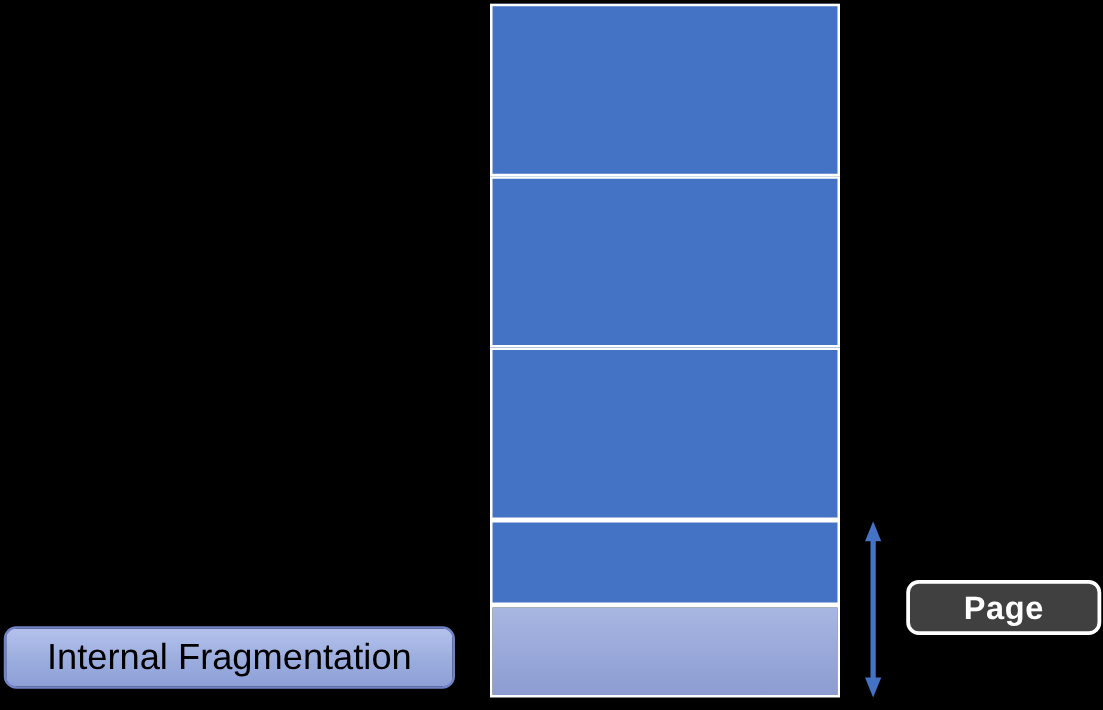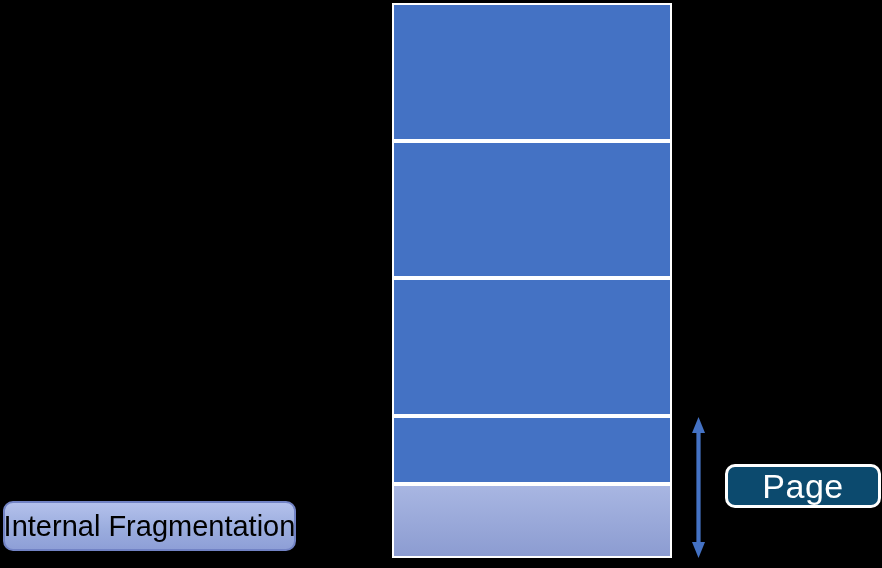--- a/index.html
+++ b/index.html
@@ -46,38 +46,38 @@
   }
 
   
   .page-label {
     position: absolute;
     left: 725px;
     top: 464px;
     width: 156px;
     height: 44px;
     box-sizing: border-box;
-    background: #0c4a6e;
+    background: #404040;
     border: 3.5px solid #ffffff;
     border-radius: 10px;
     color: #ffffff;
-    font-size: 34px;
-    font-weight: normal;
+    font-size: 26px;
+    font-weight: bold;
     display: flex;
     align-items: center;
     justify-content: center;
     letter-spacing: 0.5px;
   }
 
   
   .frag-label {
     position: absolute;
     left: 3px;
     top: 501px;
-    width: 293px;
+    width: 361px;
     height: 50px;
     box-sizing: border-box;
     background: linear-gradient(180deg, #b4c1ec 0%, #9badde 55%, #8e9fd7 100%);
     border: 2px solid #7283c5;
     border-radius: 10px;
     color: #000000;
     font-size: 29px;
     display: flex;
     align-items: center;
     justify-content: center;

